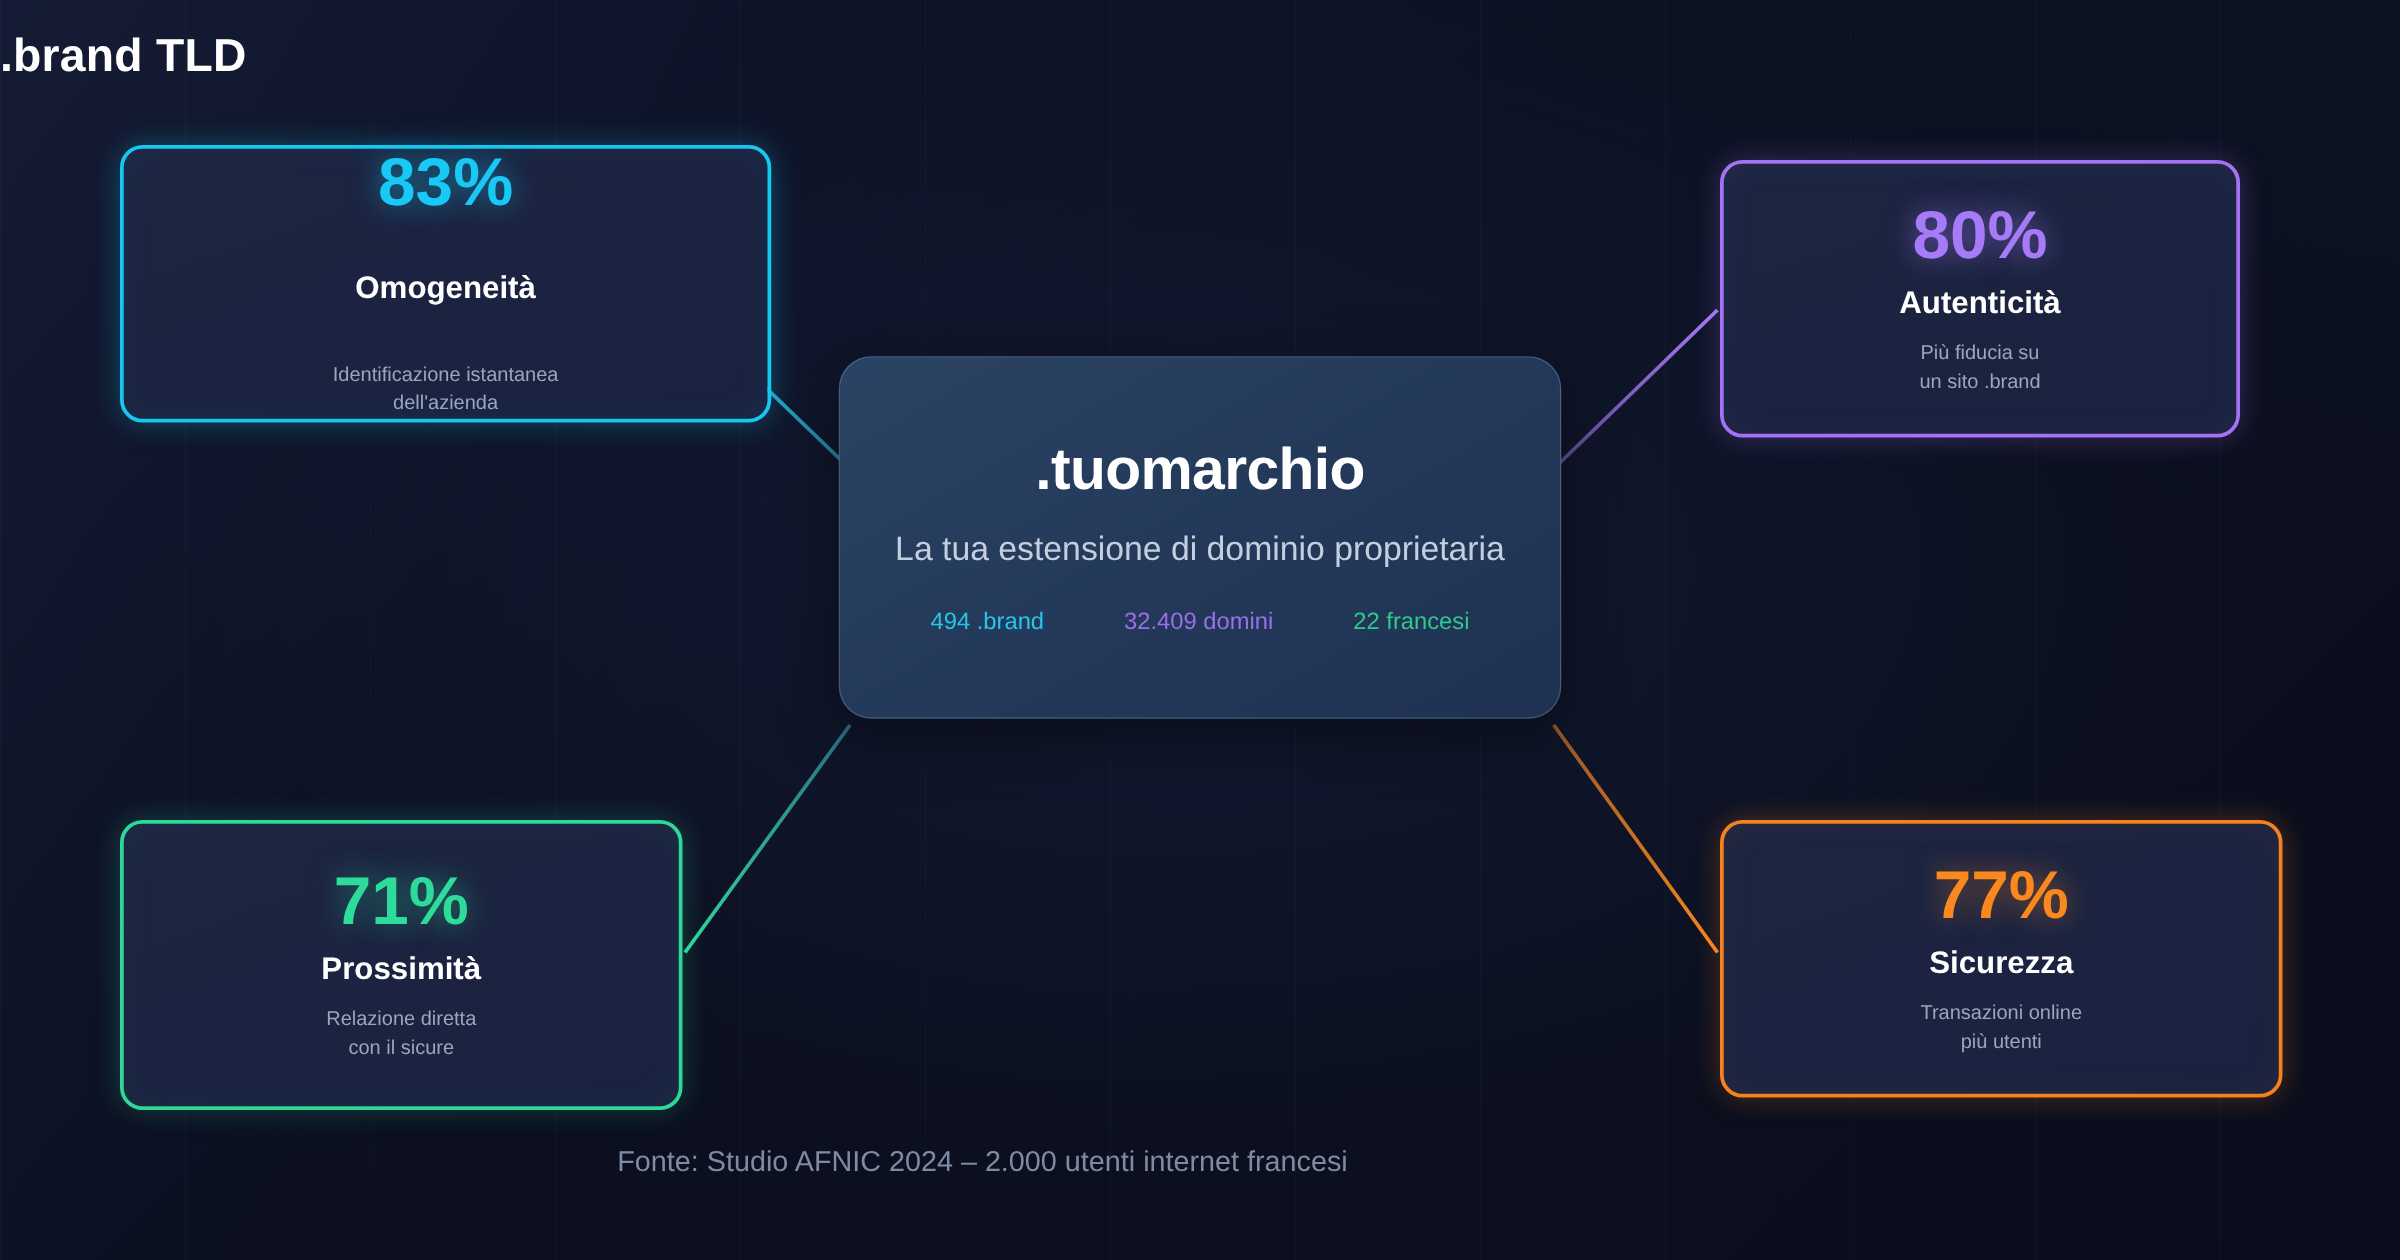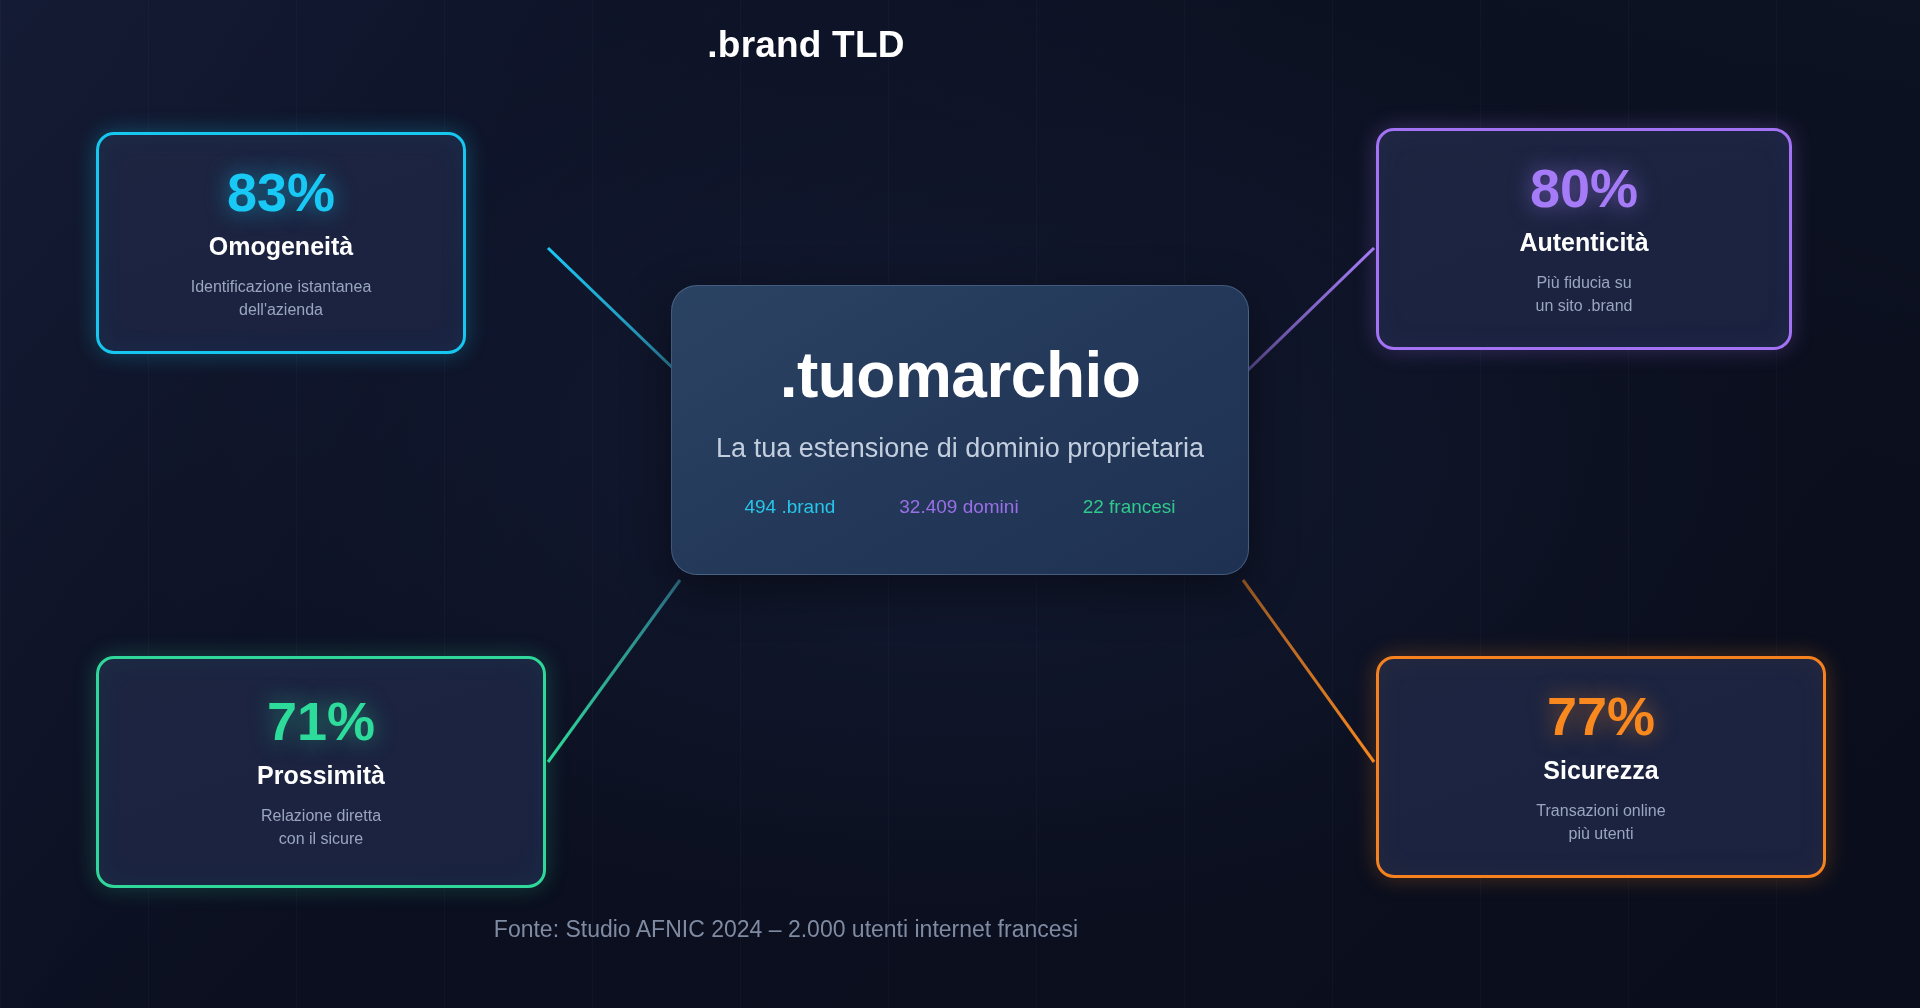--- a/index.html
+++ b/index.html
@@ -33,21 +33,21 @@
     background:
       linear-gradient(118deg, rgba(255,255,255,0.020) 0%, rgba(255,255,255,0) 26%),
       linear-gradient(200deg, rgba(120,170,255,0.022) 0%, rgba(0,0,0,0) 30%);
     pointer-events:none;
   }
 
   svg.links { position:absolute; inset:0; width:1920px; height:1008px; pointer-events:none; }
 
   .title {
     position:absolute; top:24px; left:0; width:1612px;
-    text-align:center;
+    text-align:left;
     font-size:37px; font-weight:bold; color:#ffffff;
     letter-spacing:0.2px;
   }
 
   .card {
     position:absolute;
     border-radius:18px;
     background:linear-gradient(160deg,#1d2541 0%,#1b2340 55%,#1a2240 100%);
     border:3px solid #2a3354;
     display:flex; flex-direction:column;
@@ -59,22 +59,22 @@
     margin-bottom:14px;
   }
   .card .label {
     font-size:25px; font-weight:bold; color:#ffffff;
     margin-bottom:16px; line-height:1.1;
   }
   .card .desc {
     font-size:16px; color:#9aa6bd; line-height:1.42;
   }
 
-  #card-omogeneita { left:96px;  top:132px; width:370px; height:222px;
-    border-color:#16c8f0; box-shadow:0 0 22px rgba(22,200,240,0.30), inset 0 0 30px rgba(22,200,240,0.05); }
+  #card-omogeneita { left:96px;  top:116px; width:521px; height:222px;
+    border-color:#16c8f0; box-shadow:0 0 22px rgba(22,200,240,0.30), inset 0 0 30px rgba(22,200,240,0.05);justify-content:space-between; }
   #card-omogeneita .pct { color:#18c8f5; text-shadow:0 0 22px rgba(24,200,245,0.55); }
 
   #card-autenticita { left:1376px; top:128px; width:416px; height:222px;
     border-color:#a472f5; box-shadow:0 0 22px rgba(164,114,245,0.28), inset 0 0 30px rgba(164,114,245,0.05); }
   #card-autenticita .pct { color:#a57bf7; text-shadow:0 0 22px rgba(165,123,247,0.55); }
 
   #card-prossimita { left:96px;  top:656px; width:450px; height:232px;
     border-color:#2fd79a; box-shadow:0 0 22px rgba(47,215,154,0.25), inset 0 0 30px rgba(47,215,154,0.05); }
   #card-prossimita .pct { color:#2ddb9b; text-shadow:0 0 22px rgba(45,219,155,0.50); }
 
@@ -86,21 +86,21 @@
     position:absolute;
     left:671px; top:285px; width:578px; height:290px;
     border-radius:26px;
     background:linear-gradient(150deg,#2b4363 0%,#24395a 50%,#1e3152 100%);
     border:1px solid rgba(140,175,215,0.30);
     box-shadow:0 14px 48px rgba(0,0,0,0.45);
     display:flex; flex-direction:column;
     align-items:center; justify-content:center;
   }
   #card-center .brand {
-    font-size:64px; font-weight:bold; color:#ffffff;
+    font-size:47px; font-weight:bold; color:#ffffff;
     line-height:1; letter-spacing:-0.5px;
     margin-bottom:26px;
     text-align:right;
   }
   #card-center .tagline {
     font-size:27px; color:#c3cede; font-weight:normal;
     margin-bottom:32px;
   }
   #card-center .stats {
     display:flex; gap:64px; align-items:center;

